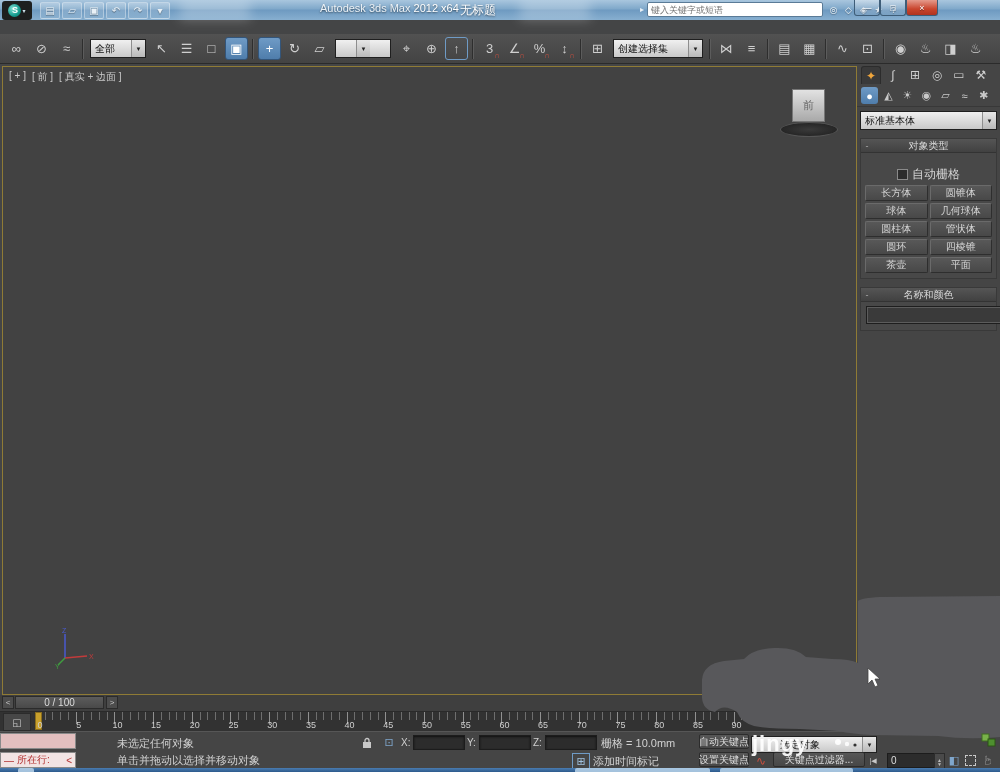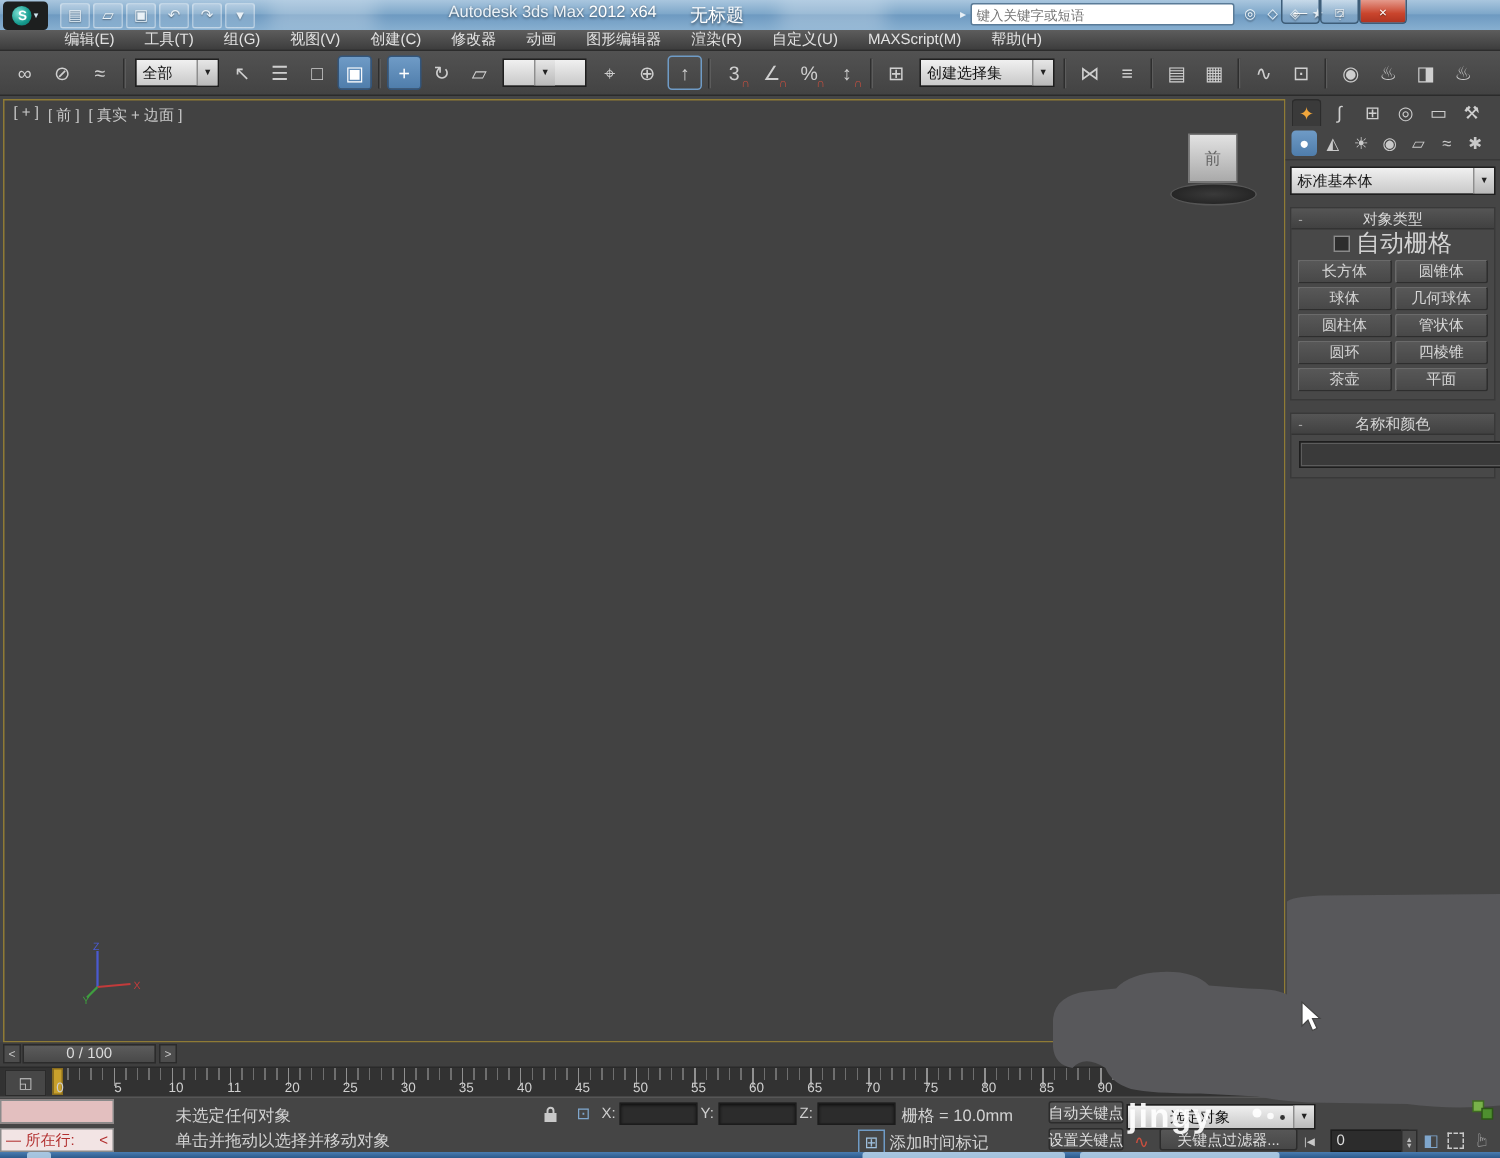--- a/index.html
+++ b/index.html
@@ -15,21 +15,21 @@
     display:flex;align-items:center;justify-content:center;position:relative;z-index:2;}
   #logo .ring{width:13px;height:13px;border-radius:50%;
     background:radial-gradient(circle at 35% 35%,#7fe0d4,#159b8e 60%,#0c6f66);
     color:#fff;font-size:9px;font-weight:bold;display:flex;align-items:center;justify-content:center;}
   #logo .dd{color:#cfe4ef;font-size:6px;margin-left:1px;}
   #qat{display:flex;align-items:center;margin-left:8px;gap:2px;z-index:2;}
   .qat-btn{width:18px;height:15px;display:flex;align-items:center;justify-content:center;
     color:#e9f1f7;font-size:10px;text-shadow:0 1px 1px rgba(0,0,0,.4);
     background:linear-gradient(rgba(255,255,255,.25),rgba(255,255,255,.05));
     border:1px solid rgba(255,255,255,.35);border-radius:2px;}
-  .title-text{position:absolute;left:299px;top:2px;font-size:11px;color:#ecf2f7;
+  .title-text{position:absolute;left:320px;top:2px;font-size:11px;color:#ecf2f7;
     text-shadow:0 1px 2px rgba(0,0,0,.55);z-index:2;}
   .title-ver{color:#ffffff;}
   .title-doc{position:absolute;left:460px;top:2px;font-size:12px;color:#fff;
     text-shadow:0 1px 2px rgba(0,0,0,.55);z-index:2;}
   #infocenter{position:absolute;left:640px;top:2px;display:flex;align-items:center;gap:3px;z-index:2;}
   #infocenter .pre{color:#e8f0f6;font-size:8px;}
   #search-input{width:168px;height:13px;font-size:9px;border:1px solid #5a7b97;border-radius:2px;
     padding:0 3px;color:#666;background:#fff;font-family:inherit;}
   .ic-icon{width:15px;height:14px;display:flex;align-items:center;justify-content:center;
     color:#f2f7fa;font-size:9px;text-shadow:0 1px 1px rgba(0,0,0,.4);}
@@ -81,21 +81,21 @@
   .cp-cat{width:17px;height:17px;display:flex;align-items:center;justify-content:center;
     color:#c9c9c9;font-size:11px;border-radius:3px;}
   .cp-cat.active{background:linear-gradient(#6f9bc6,#4f7dab);color:#fff;}
   #cp-combo{margin:4px 3px 0 3px;}
   .rollout{margin:8px 3px 0 3px;border:1px solid #393939;background:#484848;}
   .rollout-header{height:13px;background:linear-gradient(#555,#414141);display:flex;align-items:center;
     color:#d8d8d8;font-size:10px;border-bottom:1px solid #333;}
   .rollout-header .minus{width:12px;text-align:center;color:#aaa;font-size:9px;}
   .rollout-header .rtitle{flex:1;text-align:center;padding-right:12px;}
   .autogrid-row{display:flex;align-items:center;justify-content:center;gap:4px;height:15px;
-    color:#d2d2d2;font-size:16px;margin-top:2px;}
+    color:#d2d2d2;font-size:12px;margin-top:14px;}
   .checkbox{width:9px;height:9px;background:#2d2d2d;border:1px solid #8a8a8a;}
   .obj-grid{display:grid;grid-template-columns:1fr 1fr;gap:2px;padding:3px 4px 5px 4px;}
   .obj-btn{height:14px;background:linear-gradient(#585858,#484848);border:1px solid #2e2e2e;
     border-top-color:#6a6a6a;border-left-color:#6a6a6a;border-radius:2px;color:#d6d6d6;
     font-size:10px;display:flex;align-items:center;justify-content:center;white-space:nowrap;}
   .name-row{display:flex;align-items:center;gap:4px;padding:4px 5px 6px 5px;}
   #name-input{flex:1;height:14px;background:#3a3a3a;border:1px solid #1e1e1e;
     box-shadow:inset 0 0 0 1px #5c5c5c;color:#ddd;font-size:10px;}
   
   #timeslider{position:absolute;left:0;top:695px;width:857px;height:16px;background:#3f3f3f;
@@ -199,34 +199,20 @@
           <span class="ic-icon">?</span>
         </span>
     </div>
     <div id="winbtns">
         <div class="winbtn">—</div>
         <div class="winbtn">□</div>
         <div class="winbtn close">×</div>
       </div>
   </div>
 
-  <div id="menubar">
-      <span class="menu-item">编辑(E)</span>
-      <span class="menu-item">工具(T)</span>
-      <span class="menu-item">组(G)</span>
-      <span class="menu-item">视图(V)</span>
-      <span class="menu-item">创建(C)</span>
-      <span class="menu-item">修改器</span>
-      <span class="menu-item">动画</span>
-      <span class="menu-item">图形编辑器</span>
-      <span class="menu-item">渲染(R)</span>
-      <span class="menu-item">自定义(U)</span>
-      <span class="menu-item">MAXScript(M)</span>
-      <span class="menu-item">帮助(H)</span>
-    </div>
 
   <div id="toolbar">
       <div class="tb-btn">
         <span class="glyph">∞</span>
       </div>
       <div class="tb-btn">
         <span class="glyph">⊘</span>
       </div>
       <div class="tb-btn">
         <span class="glyph">≈</span>
@@ -416,21 +402,21 @@
 
   <div id="trackbar">
     <div id="tb-curve-btn">◱</div>
     <div class="ticks"></div>
     <div class="ticks-major"></div>
     <div id="time-caret"></div>
     <div id="trackbar-numbers">
         <span class="tb-num" style="left: 40px;">0</span>
         <span class="tb-num" style="left: 78.7px;">5</span>
         <span class="tb-num" style="left: 117.4px;">10</span>
-        <span class="tb-num" style="left: 156.1px;">11</span>
+        <span class="tb-num" style="left: 156.1px;">15</span>
         <span class="tb-num" style="left: 194.8px;">20</span>
         <span class="tb-num" style="left: 233.5px;">25</span>
         <span class="tb-num" style="left: 272.2px;">30</span>
         <span class="tb-num" style="left: 310.9px;">35</span>
         <span class="tb-num" style="left: 349.6px;">40</span>
         <span class="tb-num" style="left: 388.3px;">45</span>
         <span class="tb-num" style="left: 427px;">50</span>
         <span class="tb-num" style="left: 465.7px;">55</span>
         <span class="tb-num" style="left: 504.4px;">60</span>
         <span class="tb-num" style="left: 543.1px;">65</span>

